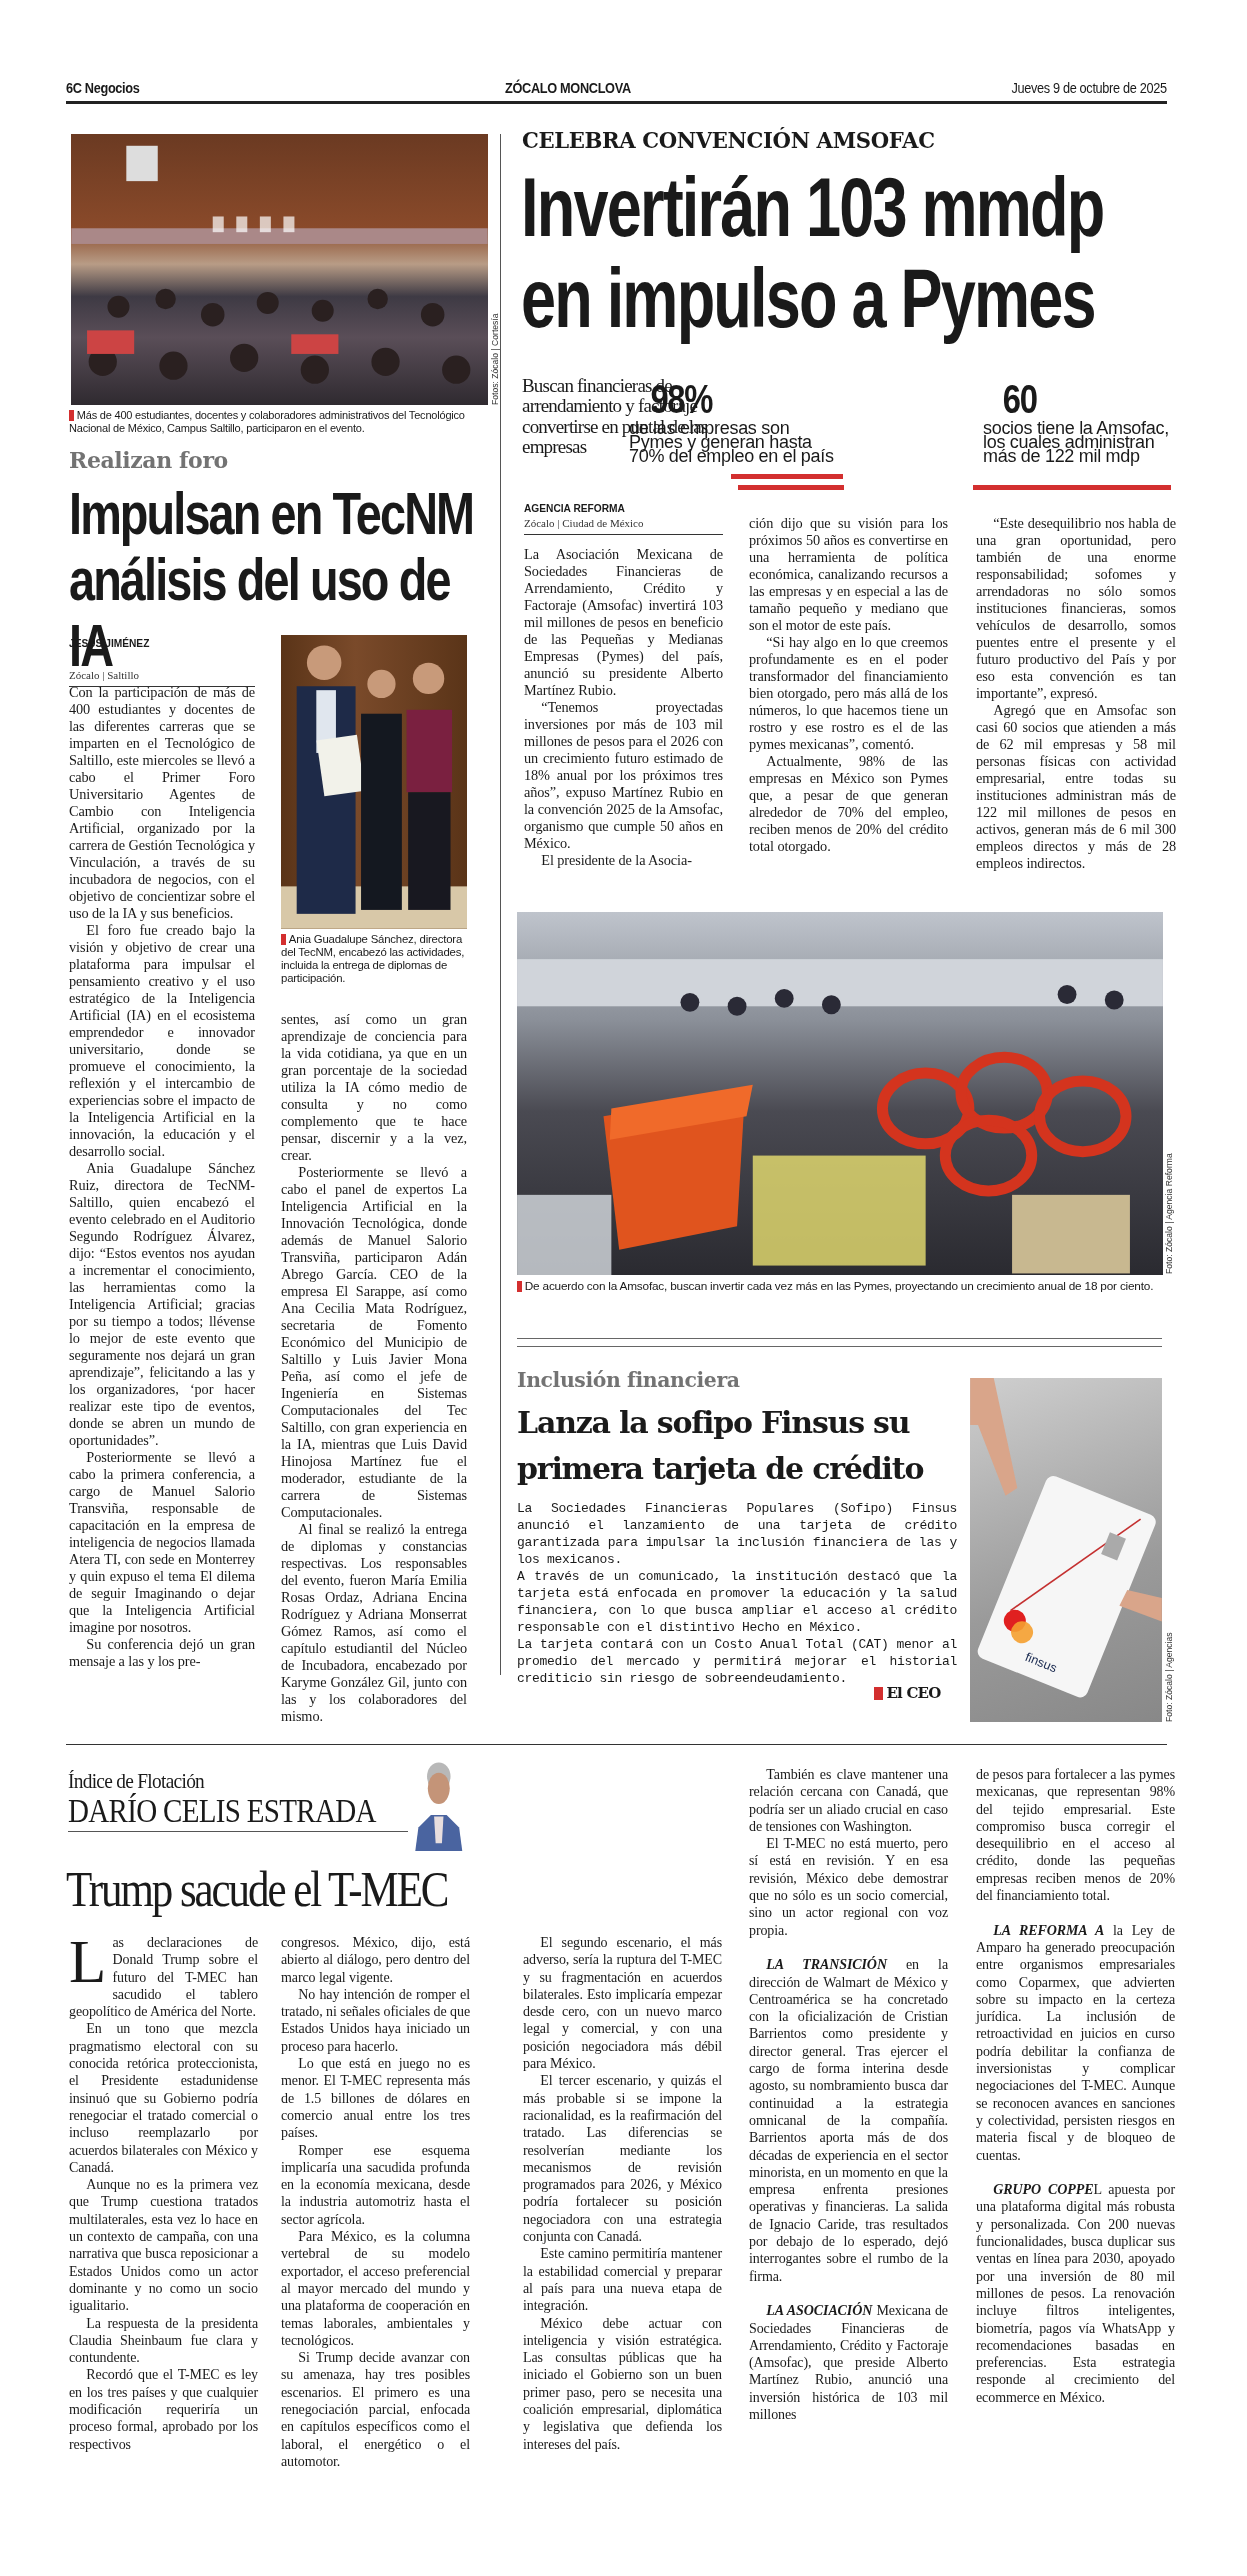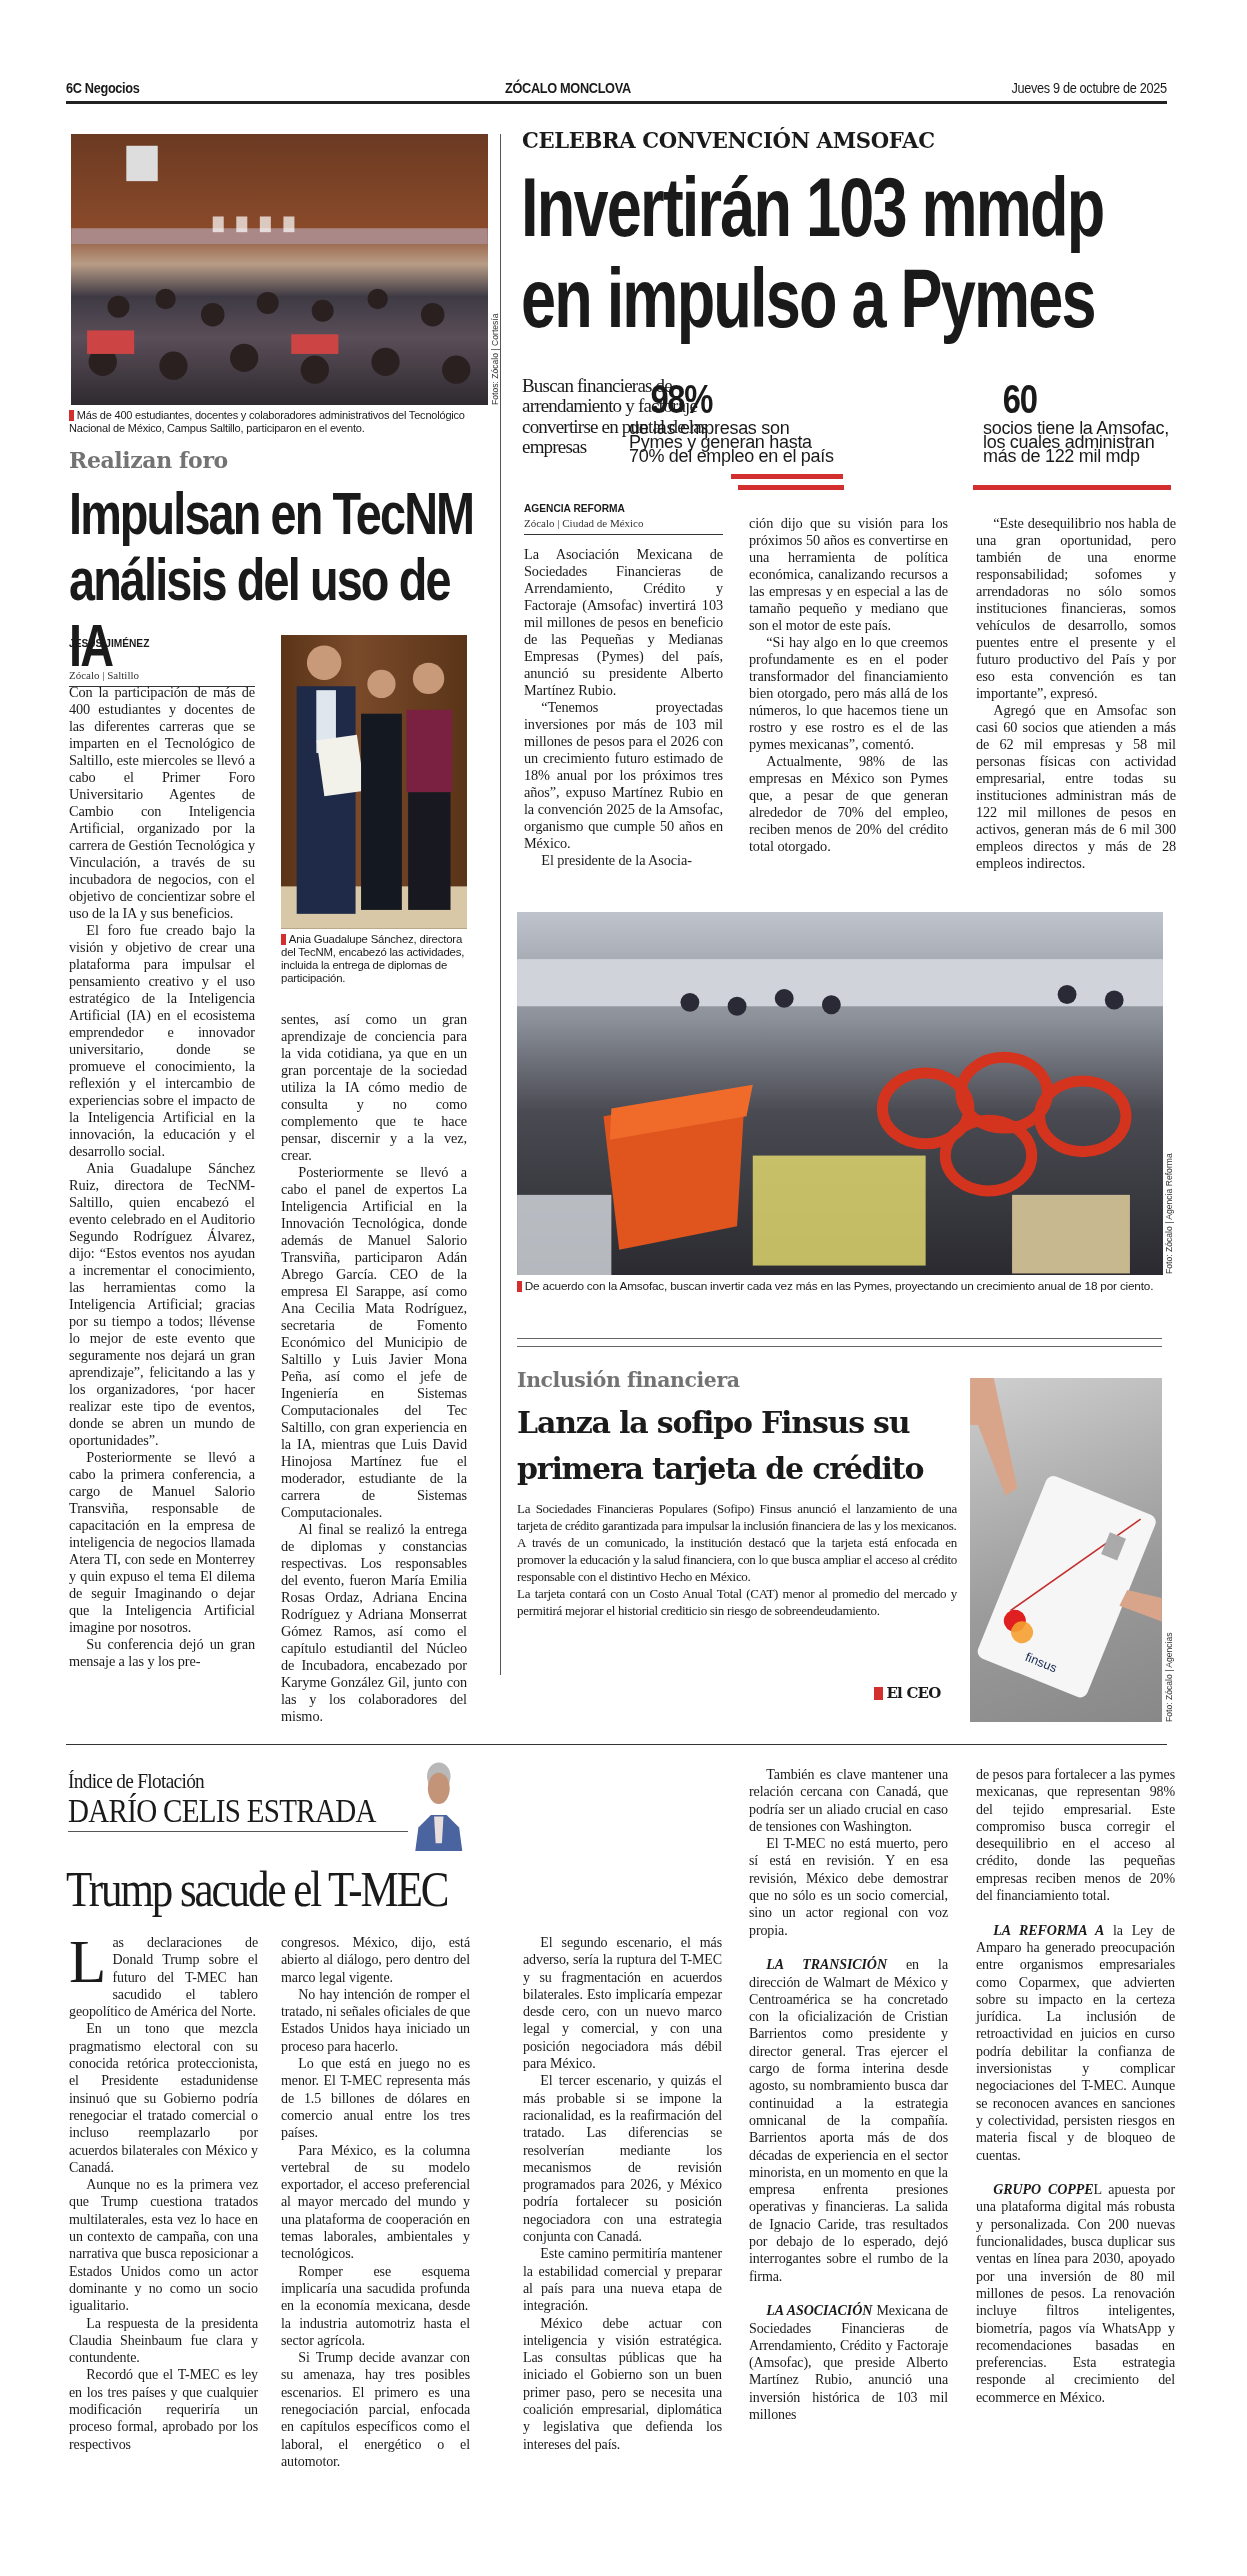--- a/index.html
+++ b/index.html
@@ -18,21 +18,21 @@
 .byline{font-family:"Liberation Sans",sans-serif;font-weight:bold;font-size:10.2px}
 .dateline{font-family:"Liberation Serif",serif;font-size:11px;color:#333;padding-bottom:4.7px;border-bottom:1.2px solid #333}
 .body{font-size:14.3px;line-height:17px;text-align:justify;hyphens:auto;letter-spacing:-0.1px}
 .body p{text-indent:17.3px}
 .body p.ni{text-indent:0}
 .vdiv{background:#555;width:1.2px}
 .stat{text-align:left;font-family:"Liberation Sans",sans-serif}
 .stat .n{font-size:41px;font-weight:bold;letter-spacing:-1.6px;line-height:44px;transform:scaleX(.8)}
 .stat .d{font-size:18px;line-height:14px;letter-spacing:-0.3px}
 .redbar{height:4.7px;background:#d32f2f}
-.sans-body{font-family:Liberation Serif, serif;font-size:13px;line-height:17px;letter-spacing:-0.3px;text-align:justify}
+.sans-body{font-family:Liberation Mono, monospace;font-size:13px;line-height:17px;letter-spacing:-0.3px;text-align:justify}
 .col-body{font-size:14px;line-height:17.3px;text-align:justify;letter-spacing:-0.1px}
 .col-body p{text-indent:17.3px}
 .col-body p.sp{margin-top:17.3px}
 .col-body i b{font-weight:bold}
 .dropcap{float:left;font-size:61px;line-height:50px;margin:3.1px 6.3px 0 0;font-family:"Liberation Serif",serif}
 </style>
 </head>
 <body>
 
 <div class="abs hdr">
@@ -239,22 +239,22 @@
   <p style="text-indent:0"><span class="dropcap">L</span><span>as declaraciones de Donald Trump sobre el futuro del T-MEC han sacudido el tablero geopolítico de América del Norte.</span></p>
   <p>En un tono que mezcla pragmatismo electoral con su conocida retórica proteccionista, el Presidente estadunidense insinuó que su Gobierno podría renegociar el tratado comercial o incluso reemplazarlo por acuerdos bilaterales con México y Canadá.</p>
   <p>Aunque no es la primera vez que Trump cuestiona tratados multilaterales, esta vez lo hace en un contexto de campaña, con una narrativa que busca reposicionar a Estados Unidos como un actor dominante y no como un socio igualitario.</p>
   <p>La respuesta de la presidenta Claudia Sheinbaum fue clara y contundente.</p>
   <p>Recordó que el T-MEC es ley en los tres países y que cualquier modificación requeriría un proceso formal, aprobado por los respectivos</p>
 </div>
 <div class="abs col-body" style="left:281px;top:1934px;width:189px">
   <p style="text-indent:0">congresos. México, dijo, está abierto al diálogo, pero dentro del marco legal vigente.</p>
   <p>No hay intención de romper el tratado, ni señales oficiales de que Estados Unidos haya iniciado un proceso para hacerlo.</p>
   <p>Lo que está en juego no es menor. El T-MEC representa más de 1.5 billones de dólares en comercio anual entre los tres países.</p>
+  <p>Romper ese esquema implicaría una sacudida profunda en la economía mexicana, desde la industria automotriz hasta el sector agrícola.</p>
   <p>Para México, es la columna vertebral de su modelo exportador, el acceso preferencial al mayor mercado del mundo y una plataforma de cooperación en temas laborales, ambientales y tecnológicos.</p>
-  <p>Romper ese esquema implicaría una sacudida profunda en la economía mexicana, desde la industria automotriz hasta el sector agrícola.</p>
   <p>Si Trump decide avanzar con su amenaza, hay tres posibles escenarios. El primero es una renegociación parcial, enfocada en capítulos específicos como el laboral, el energético o el automotor.</p>
 </div>
 <div class="abs col-body" style="left:523px;top:1934px;width:199px">
   <p>El segundo escenario, el más adverso, sería la ruptura del T-MEC y su fragmentación en acuerdos bilaterales. Esto implicaría empezar desde cero, con un nuevo marco legal y comercial, y con una posición negociadora más débil para México.</p>
   <p>El tercer escenario, y quizás el más probable si se impone la racionalidad, es la reafirmación del tratado. Las diferencias se resolverían mediante los mecanismos de revisión programados para 2026, y México podría fortalecer su posición negociadora con una estrategia conjunta con Canadá.</p>
   <p>Este camino permitiría mantener la estabilidad comercial y preparar al país para una nueva etapa de integración.</p>
   <p>México debe actuar con inteligencia y visión estratégica. Las consultas públicas que ha iniciado el Gobierno son un buen primer paso, pero se necesita una coalición empresarial, diplomática y legislativa que defienda los intereses del país.</p>
 </div>
 <div class="abs col-body" style="left:749px;top:1766px;width:199px">
   <p><span>También es clave mantener una relación cercana con Canadá, que podría ser un aliado crucial en caso de tensiones con Washington.</span></p>

